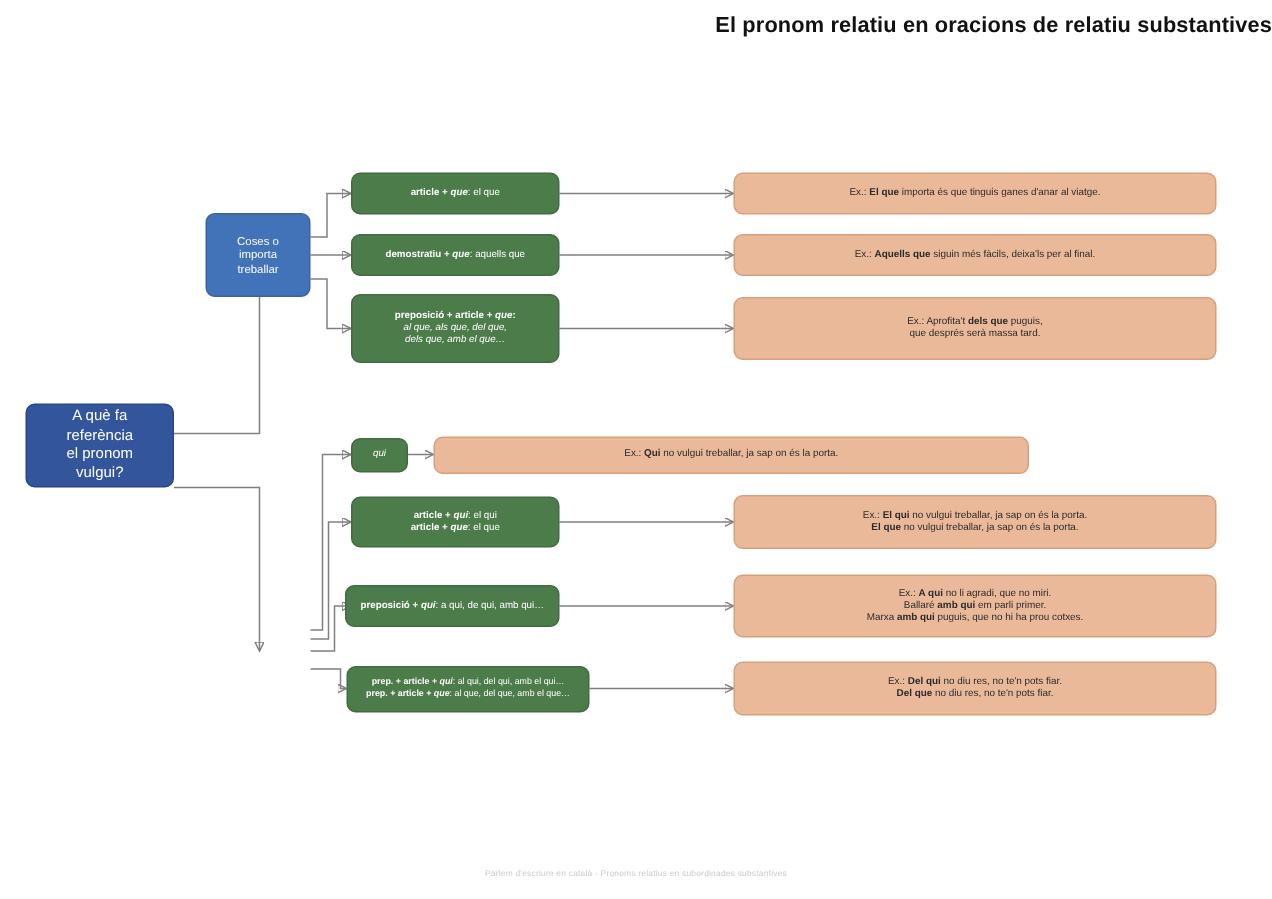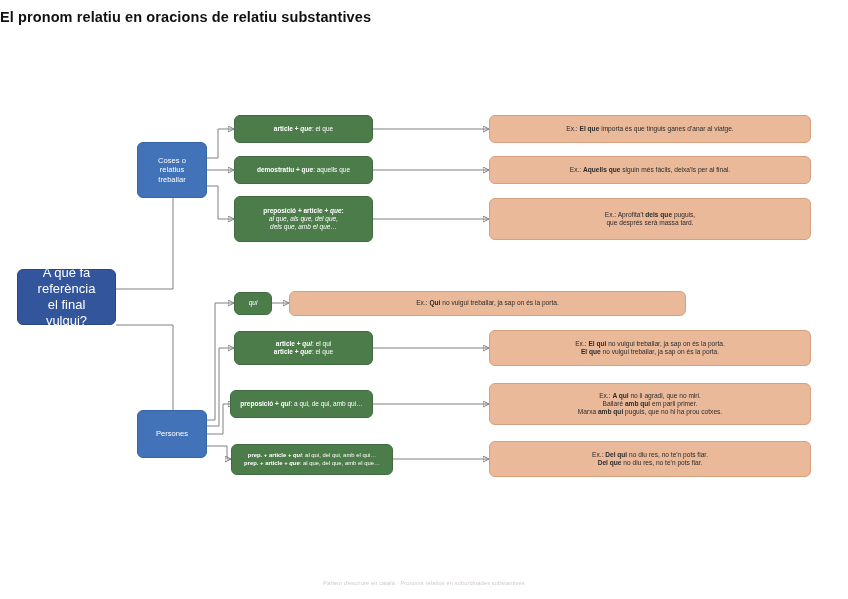--- a/index.html
+++ b/index.html
@@ -9,21 +9,21 @@
     font-family:"Liberation Sans", sans-serif;
     color:#1a1a1a;
     overflow:hidden;
     position:relative;
   }
   #canvas{position:absolute;left:0;top:0;width:848px;height:599px;}
 
   
   .title{
     position:absolute;left:0;top:9px;width:848px;
-    text-align:left;
+    text-align:right;
     font-size:14.5px;font-weight:bold;letter-spacing:.1px;
     color:#111111;
   }
 
   
   .footer{
     position:absolute;left:0;top:580px;width:848px;
     text-align:center;font-size:5.6px;color:#cfc9c6;letter-spacing:.15px;
   }
 
@@ -42,21 +42,21 @@
   }
   .node .inner{width:100%;padding:0 6px;box-sizing:border-box;}
 
   
   .blue{
     background:#3a62ab;
     border:1px solid #2f5496;
     color:#ffffff;
     font-size:7.6px;
   }
-  .blue.root{background:#33559b;border-color:#2a4782;font-size:13px;}
+  .blue.root{background:#33559b;border-color:#2a4782;font-size:10px;}
   .blue.cat{background:#4272b8;border-color:#3764a4;}
 
   
   .green{
     background:#4d7c4b;
     border:1px solid #416b40;
     color:#ffffff;
     font-size:6.5px;
   }
   .green b{font-weight:bold;}
@@ -107,38 +107,33 @@
     <path d="M272,303 L289,303" marker-end="url(#arw)"></path>
     <path d="M373,348 L489,348" marker-end="url(#arw)"></path>
     <path d="M373,404 L489,404" marker-end="url(#arw)"></path>
     <path d="M393,459 L489,459" marker-end="url(#arw)"></path>
   </svg>
 
   <div class="node blue root" style="left:17px;top:269px;width:99px;height:56px;">
     <div class="inner">
       <span class="ln">A què fa</span>
       <span class="ln">referència</span>
-      <span class="ln">el final</span>
+      <span class="ln">el pronom</span>
       <span class="ln">vulgui?</span>
     </div>
   </div>
 
   <div class="node blue cat" style="left:137px;top:142px;width:70px;height:56px;">
     <div class="inner">
       <span class="ln">Coses o</span>
-      <span class="ln">relatius</span>
+      <span class="ln">importa</span>
       <span class="ln">treballar</span>
     </div>
   </div>
 
-  <div class="node blue cat" style="left:137px;top:410px;width:70px;height:48px;">
-    <div class="inner">
-      <span class="ln">Persones</span>
-    </div>
-  </div>
 
   <div class="node green" style="left:234px;top:115px;width:139px;height:28px;">
     <div class="inner">
       <span class="ln">
         <b>article + </b><b><i>que</i></b><span class="lite">: el que</span>
       </span>
     </div>
   </div>
 
   <div class="node green" style="left:234px;top:156px;width:139px;height:28px;">

